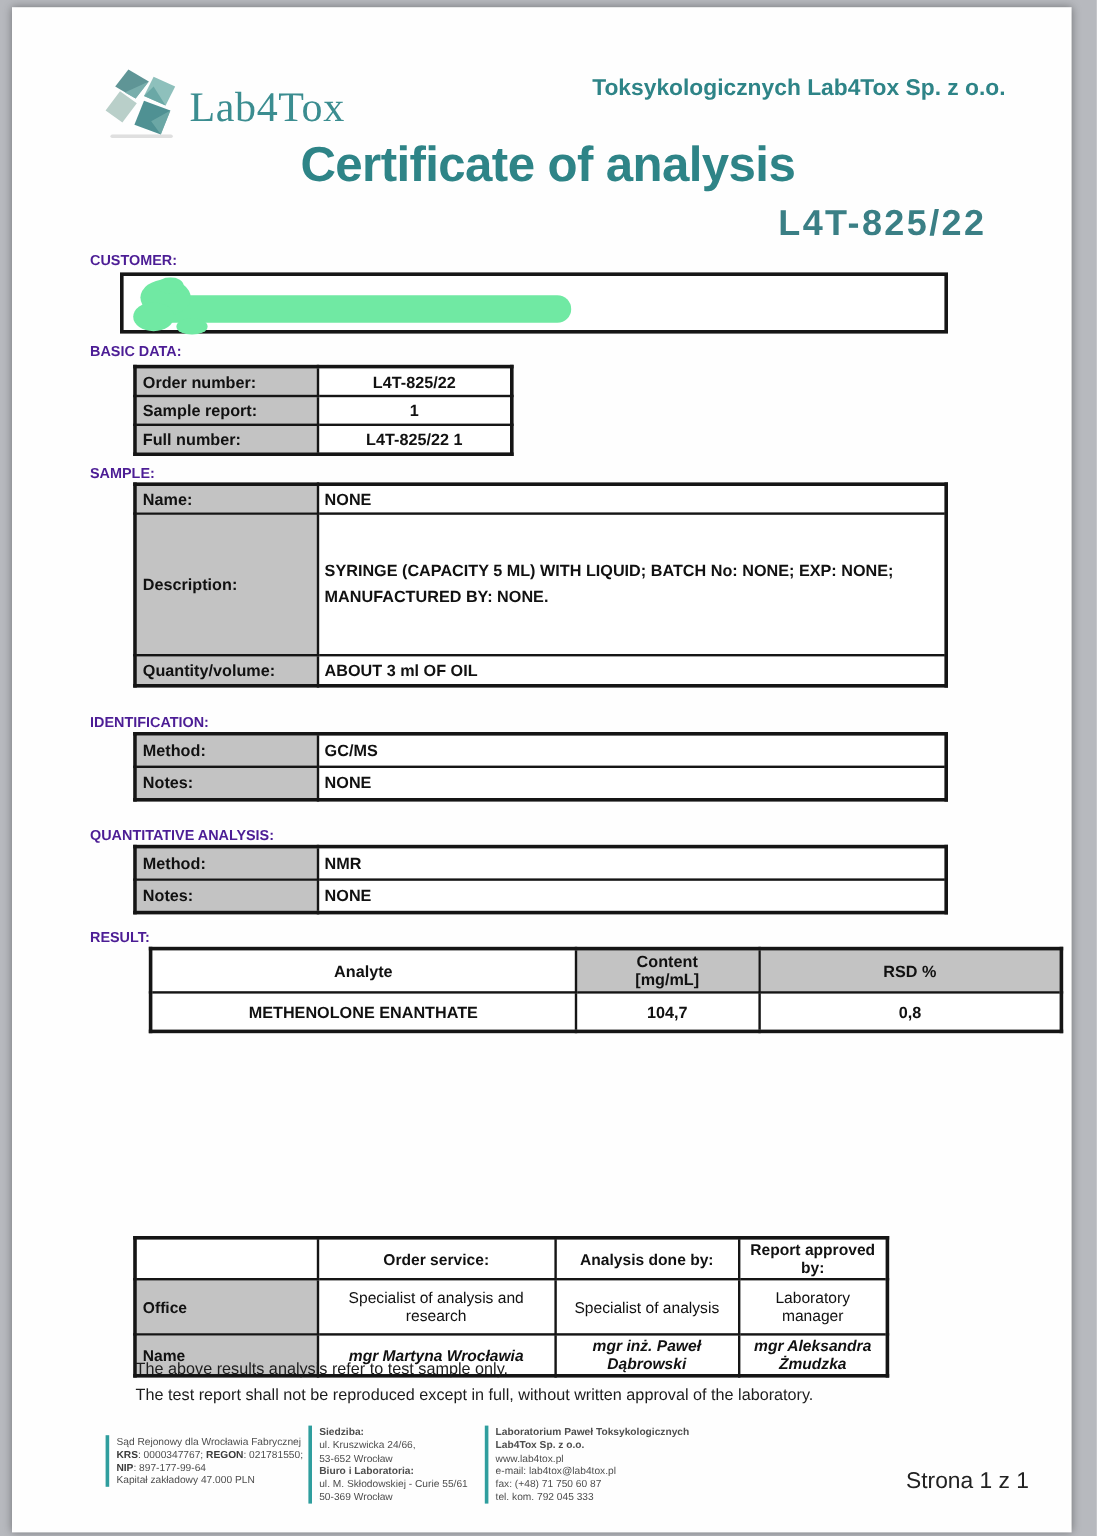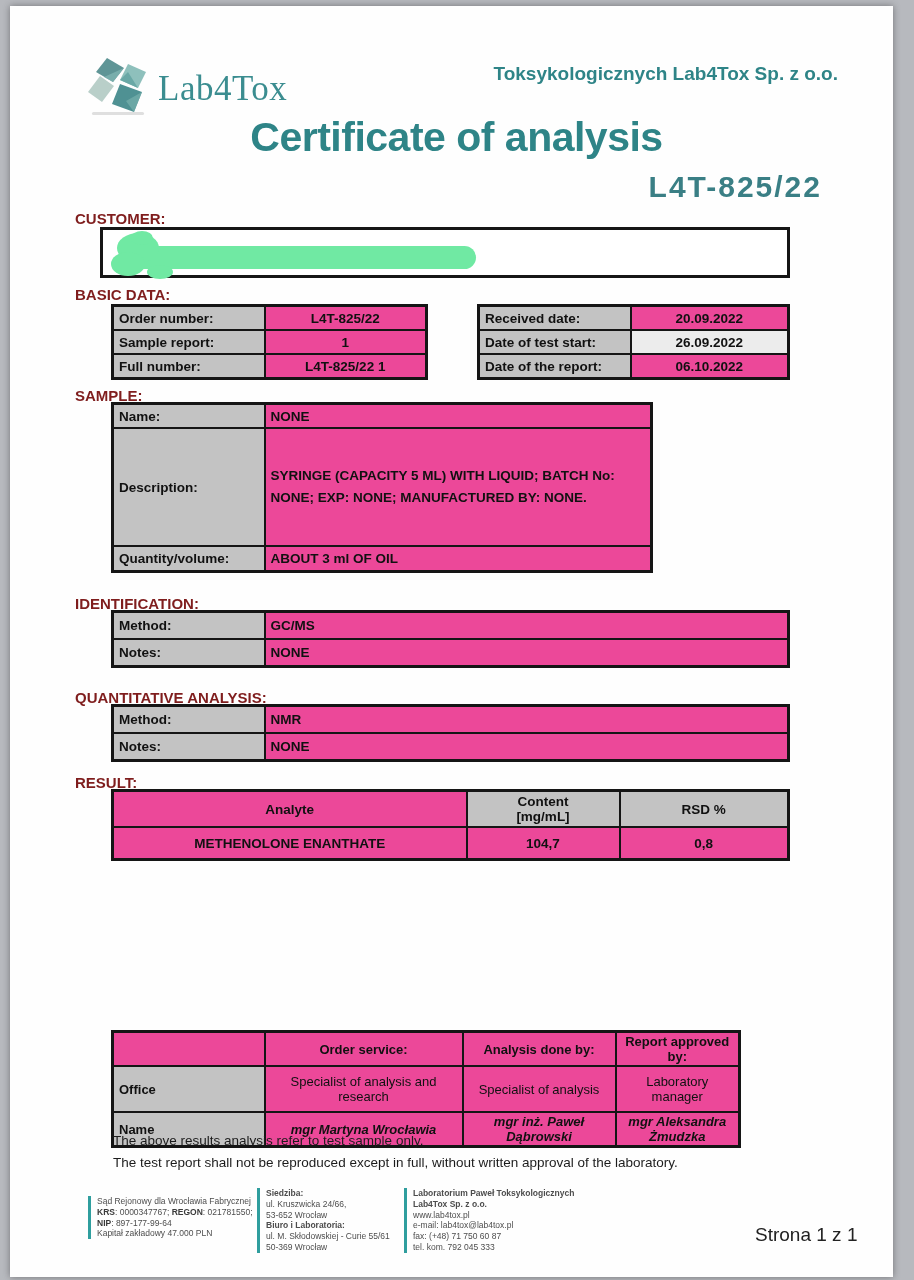--- a/index.html
+++ b/index.html
@@ -21,44 +21,44 @@
     font-family:"Liberation Serif","DejaVu Serif",serif;
     font-size:35px;color:#3b8d90;letter-spacing:.5px;
   }
   .org{position:absolute;right:76px;top:60px;text-align:right;
        color:#2e8487;font-weight:bold;font-size:19px;line-height:28px;}
   .title{position:absolute;left:75px;top:114px;width:763px;text-align:center;
          color:#2e8487;font-weight:bold;font-size:41px;letter-spacing:-.5px;}
   .certno{position:absolute;right:92px;top:170px;
           color:#3a7f85;font-weight:bold;font-size:30px;letter-spacing:2px;}
   
-  .sec{position:absolute;left:75px;font-weight:bold;font-size:15px;color:#7f1d1d;}
+  .sec{position:absolute;left:75px;font-weight:bold;font-size:12px;color:#4c1d95;}
   
   .customer-box{position:absolute;left:100px;top:227px;width:684px;height:45px;
                 border:3px solid #161616;background:#fff;}
   .blob{position:absolute;left:108px;top:231px;}
   
   table{border-collapse:collapse;position:absolute;table-layout:fixed;
-        font-size:13.5px;color:#111;background:#ec4899;}
+        font-size:13.5px;color:#111;background:#ffffff;}
   table{border:3px solid #151515;}
   td{border:2px solid #151515;padding:1px 5px;overflow:hidden;}
   td.lbl{background:#c3c3c3;font-weight:bold;text-align:left;}
   td.val{text-align:center;font-weight:bold;}
   td.val-left{text-align:left;font-weight:bold;}
   td.val-shaded{background:#ececec;}
   td.hdr{font-weight:bold;text-align:center;}
   td.hdr-gray{background:#c3c3c3;font-weight:bold;text-align:center;}
   td.plain{text-align:center;font-weight:normal;}
   td.sig-name{text-align:center;font-weight:bold;font-style:italic;}
   .t-basic-l{left:111px;top:304px;width:317px;}
   .t-basic-r{left:477px;top:304px;width:313px;}
-  .t-sample{left:111px;top:402px;width:542px;}
+  .t-sample{left:111px;top:402px;width:679px;}
   .t-ident{left:111px;top:610px;width:679px;}
   .t-quant{left:111px;top:704px;width:679px;}
-  .t-result{left:111px;top:789px;width:679px;padding-left:13px;}
+  .t-result{left:124px;top:789px;width:762px;padding-left:13px;}
   .t-sign{left:111px;top:1030px;width:630px;font-size:13px;}
   .h22 td{height:20px;}
   .h26 td{height:23px;}
   
   .disc{position:absolute;left:113px;font-size:13.5px;color:#1c1c1c;}
   
   .fblock{position:absolute;border-left:3px solid #2f9e9e;padding-left:6px;
           font-size:8.5px;line-height:10.8px;color:#4d4d4d;}
   .fblock b{color:#3a3a3a;}
   .f1{left:88px;top:1196px;width:170px;}
@@ -125,40 +125,20 @@
       <td class="lbl">Sample report:</td>
       <td class="val">1</td>
     </tr>
     <tr class="h22">
       <td class="lbl">Full number:</td>
       <td class="val">L4T-825/22 1</td>
     </tr>
   </tbody>
     </table>
 
-  <table class="t-basic-r">
-    <colgroup>
-        <col style="width:152px">
-        <col>
-      </colgroup>
-    <tbody>
-        <tr class="h22">
-      <td class="lbl">Received date:</td>
-      <td class="val">20.09.2022</td>
-    </tr>
-    <tr class="h22">
-      <td class="lbl">Date of test start:</td>
-      <td class="val val-shaded">26.09.2022</td>
-    </tr>
-    <tr class="h22">
-      <td class="lbl">Date of the report:</td>
-      <td class="val">06.10.2022</td>
-    </tr>
-  </tbody>
-    </table>
 
   <div class="sec" style="top:387px">SAMPLE:</div>
   <table class="t-sample">
     <colgroup>
         <col style="width:152px">
         <col>
       </colgroup>
     <tbody>
         <tr>
       <td class="lbl" style="height:20px">Name:</td>

